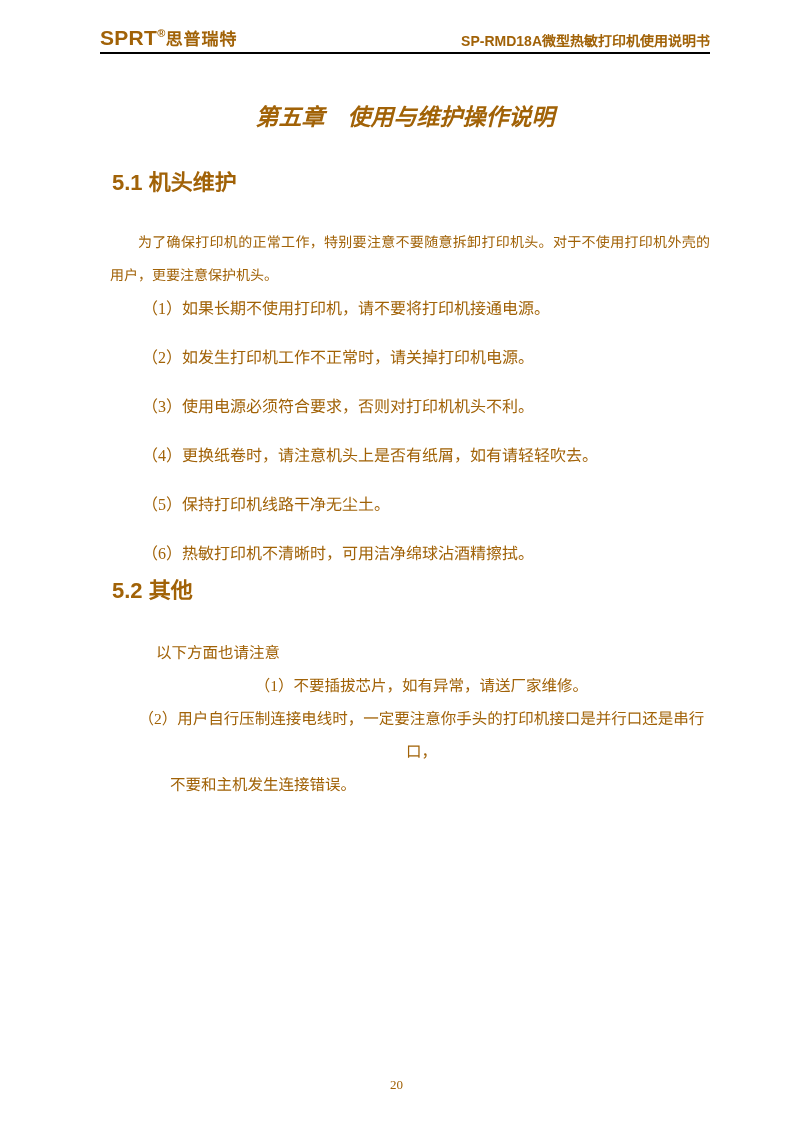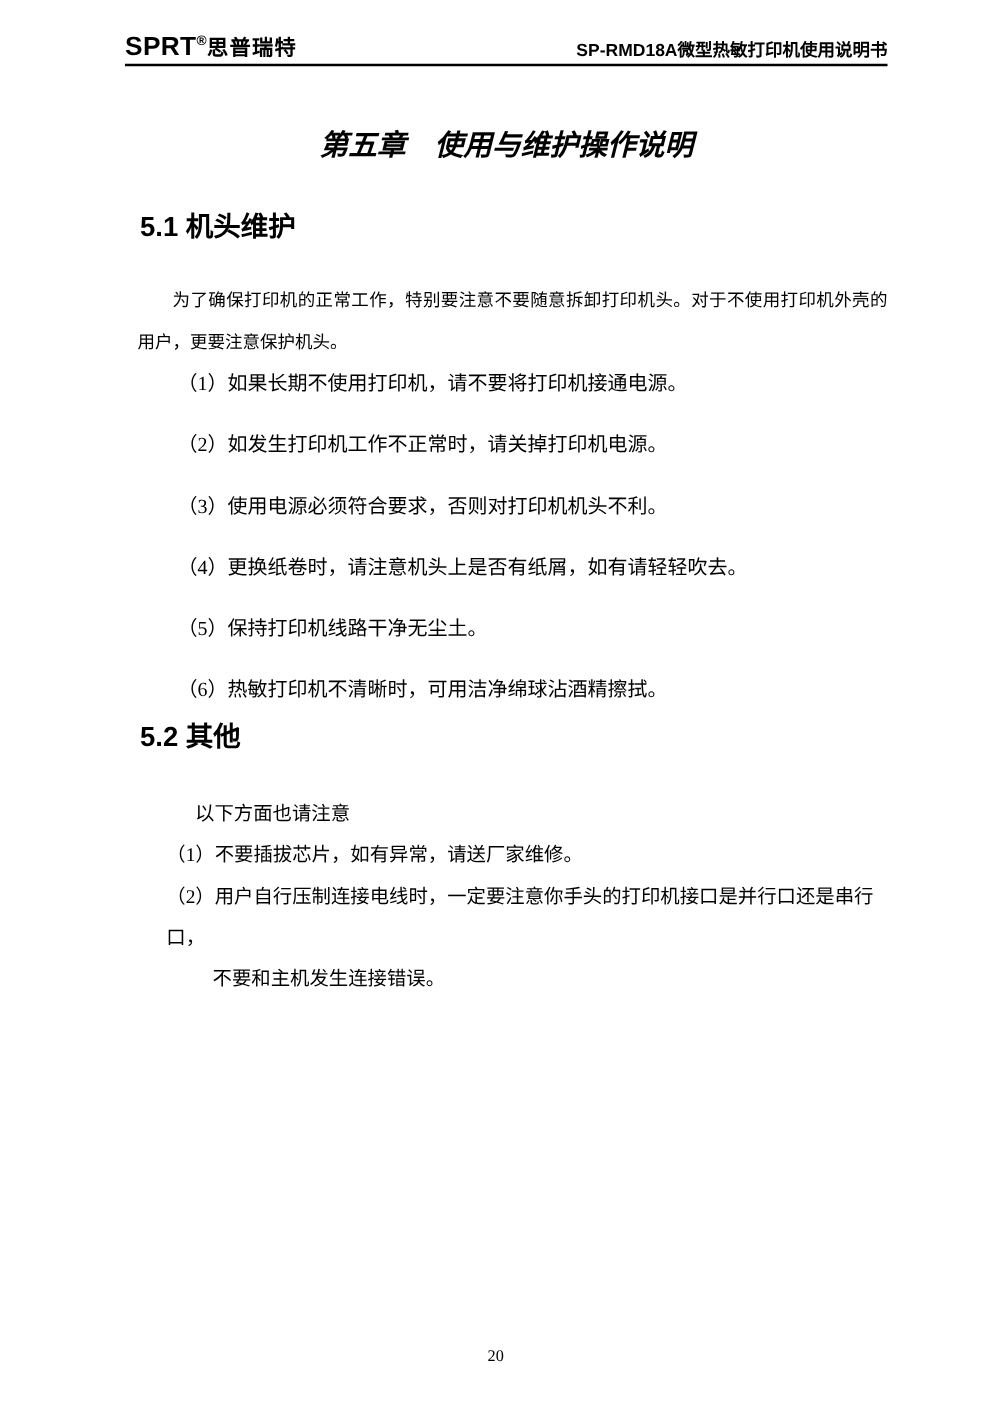--- a/index.html
+++ b/index.html
@@ -2,21 +2,21 @@
 <html lang="zh-CN"><head>
 <meta charset="utf-8">
 <style>
   html, body { margin: 0; padding: 0; background: #ffffff; }
   .page {
     position: relative;
     width: 793px;
     height: 1122px;
     margin: 0 auto;
     background: #ffffff;
-    color: #000000;
+    color: #a16207;
     font-family: "Liberation Serif", "DejaVu Serif", serif;
     overflow: hidden;
   }
   .content { padding: 0 83px 0 100px; }
 
   
   .page-header {
     padding-top: 26px;
     padding-bottom: 1px;
     border-bottom: 2px solid #000000;
@@ -77,21 +77,21 @@
     text-indent: 2em;
     text-align: justify;
   }
   .li {
     margin: 16px 0 0 42px;
     font-size: 16px;
     line-height: 33px;
   }
   .li-first { margin-top: 0; }
   .s2-intro   { margin: 30px 0 0 56px; font-size: 15.5px; line-height: 33px; }
-  .s2-li      { margin: 0 0 0 33px;   font-size: 15.5px; line-height: 33px; }
+  .s2-li      { margin: 0 0 0 33px;   font-size: 15.5px; line-height: 33px; text-align: center; }
   .s2-cont    { margin: 0 0 0 70px;   font-size: 15.5px; line-height: 33px; }
   .section-two .section-heading { margin-top: 6px; }
 
   
   .page-footer {
     position: absolute;
     left: 0;
     bottom: 30px;
     width: 100%;
     text-align: center;

